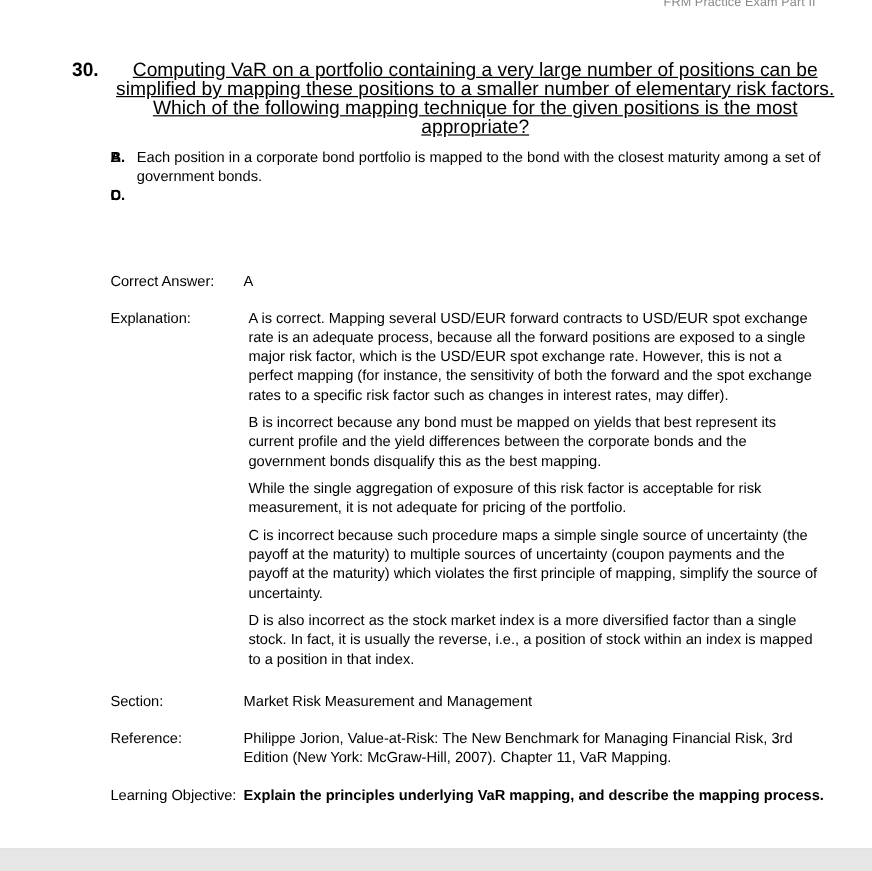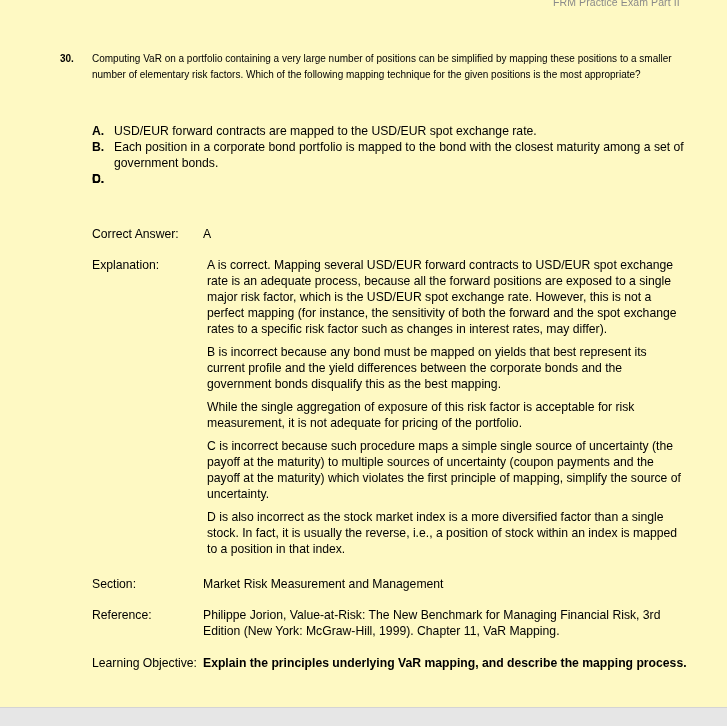--- a/index.html
+++ b/index.html
@@ -1,23 +1,23 @@
 <!DOCTYPE html>
 <html><head>
 <meta charset="utf-8">
 <style>
   html, body { margin:0; padding:0; }
   body { width:727px; height:726px; background:#e6e6e6; position:relative; overflow:hidden;
          font-family:"Liberation Sans", sans-serif; color:#000; }
-  .page { position:absolute; left:0; top:0; width:727px; height:707px; background:#fef9c3;
+  .page { position:absolute; left:0; top:0; width:727px; height:707px; background:#ffffff;
           border-bottom:1px solid #d4d4d4; }
   .header { position:absolute; top:-4px; left:553px; font-size:10.5px; color:#8a8a8a; letter-spacing:0.1px; }
-  .q { position:absolute; left:60px; top:51px; width:640px; font-size:10px; line-height:16px; }
+  .q { position:absolute; left:60px; top:51px; width:640px; font-size:16px; line-height:16px;text-align:center; }
   .qnum { position:absolute; left:0; top:0; font-weight:bold; }
-  .qtext { margin-left:32px; }
+  .qtext { margin-left:32px;text-decoration:underline; }
   .opts { position:absolute; left:92px; top:123px; width:600px; font-size:12.2px; line-height:16px; }
   .opt { position:relative; padding-left:22px; }
   .opt .letter { position:absolute; left:0; top:0; font-weight:bold; }
   .row { position:absolute; left:92px; font-size:12.2px; line-height:16px; }
   .row .lab { position:absolute; left:0; top:0; width:115px; }
   .row .val { position:absolute; left:111px; top:0; width:480px; }
   .para { margin:0 0 7px 4px; }
 </style>
 </head>
 <body>
@@ -26,21 +26,20 @@
   <div class="header">FRM Practice Exam Part II</div>
 
   <div class="q">
     <span class="qnum">30.</span>
     <div class="qtext">Computing VaR on a portfolio containing a very large number of positions can be simplified by mapping these positions to a smaller number of elementary risk factors. Which of the following mapping technique for the given positions is the most appropriate?</div>
   </div>
 
   <div class="opts">
     <div class="opt">
       <span class="letter">A.</span>
-      <span>USD/EUR forward contracts are mapped to the USD/EUR spot exchange rate.</span>
     </div>
     <div class="opt">
       <span class="letter">B.</span>
       <span>Each position in a corporate bond portfolio is mapped to the bond with the closest maturity among a set of government bonds.</span>
     </div>
     <div class="opt">
       <span class="letter">C.</span>
     </div>
     <div class="opt">
       <span class="letter">D.</span>
@@ -63,20 +62,20 @@
     </div>
   </div>
 
   <div class="row" style="top:576px;">
     <span class="lab">Section:</span>
     <span class="val">Market Risk Measurement and Management</span>
   </div>
 
   <div class="row" style="top:607px;">
     <span class="lab">Reference:</span>
-    <span class="val">Philippe Jorion, Value-at-Risk: The New Benchmark for Managing Financial Risk, 3rd Edition (New York: McGraw-Hill, 1999). Chapter 11, VaR Mapping.</span>
+    <span class="val">Philippe Jorion, Value-at-Risk: The New Benchmark for Managing Financial Risk, 3rd Edition (New York: McGraw-Hill, 2007). Chapter 11, VaR Mapping.</span>
   </div>
 
   <div class="row" style="top:655px;">
     <span class="lab">Learning Objective:</span>
     <span class="val" style="width:520px;font-weight:bold;">Explain the principles underlying VaR mapping, and describe the mapping process.</span>
   </div>
 </div>
 
 </body></html>

